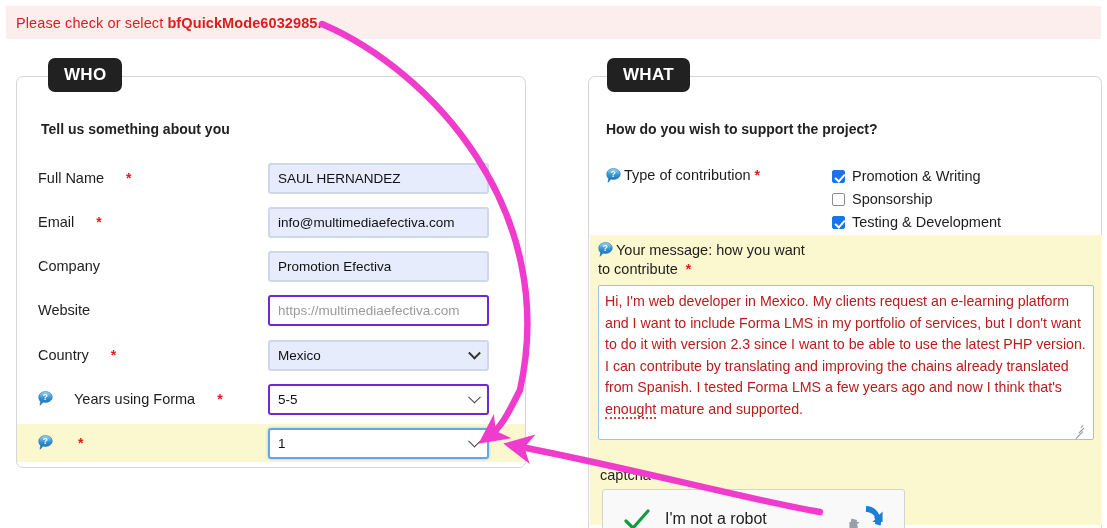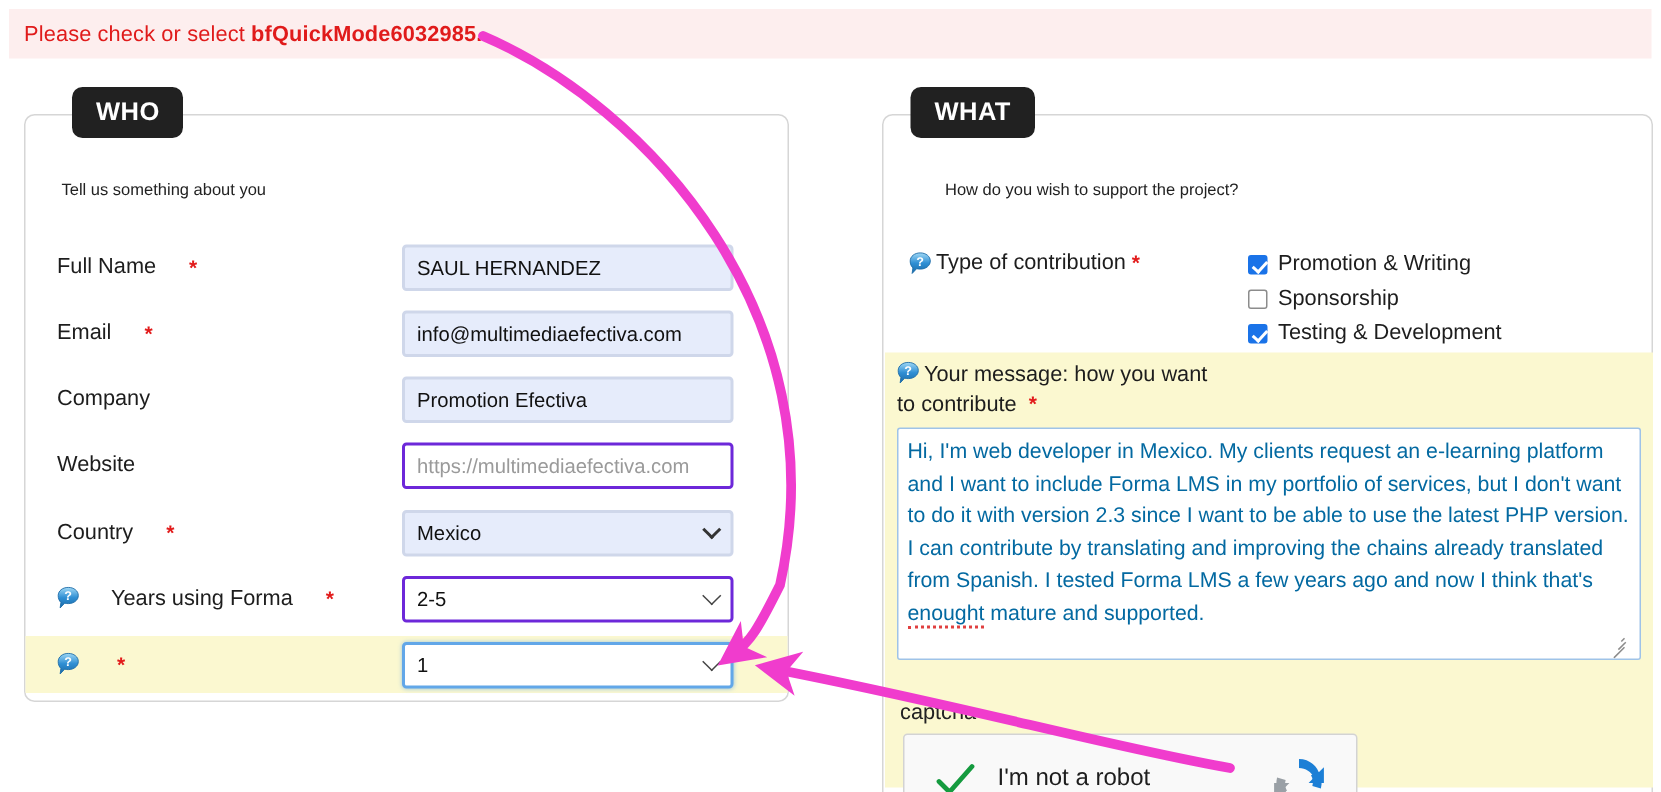--- a/index.html
+++ b/index.html
@@ -42,24 +42,24 @@
     padding: 8px 16px 9px 16px;
     border-radius: 7px;
     letter-spacing: .3px;
     line-height: 1;
   }
   #panel-who  .panel-badge { left: 2px; margin-left: 29px;  }
   #panel-what .panel-badge { left: 2px; margin-left: 16px;  }
 
   .panel-intro {
     position: absolute;
-    font-size: 11px; color: #222;
+    font-size: 14px; color: #222; font-weight: bold;
   }
   #panel-who .panel-intro  { left: 24px; top: 44px; }
-  #panel-what .panel-intro { left: 17px; top: 44px; margin-left: 24px; }
+  #panel-what .panel-intro { left: 17px; top: 44px; }
 
   
   .form-row {
     position: absolute; left: 0px; width: 508px; height: 38px;
     display: flex; align-items: center;
   }
   .form-row.hl { background: #fbf8d0; }
   .row-label {
     position: absolute; left: 21px;
     font-size: 14.5px; color: #1d1d1d;
@@ -138,21 +138,21 @@
     font-size: 14.5px; color: #1d1d1d; line-height: 19px;
   }
   .msg-label .help-icon { vertical-align: -2px; }
   textarea.msg, .msg-area {
     position: absolute; left: 8px; top: 50px;
     width: 496px; height: 155px;
     border: 1px solid #9fc3e8; border-radius: 2px;
     background: #fff;
     font-family: "Liberation Sans", sans-serif;
     font-size: 14.2px; line-height: 21.5px;
-    color: #0369a1;
+    color: #b91c1c;
     padding: 5px 6px 5px 6px;
     resize: none; overflow: hidden;
   }
   .grip {
     position: absolute; right: 10px; bottom: 7px;
     width: 10px; height: 10px; pointer-events: none;
   }
   .grip i {
     position:absolute; right:0; background:#8c8c8c;
     height:1px; transform-origin: right center;
@@ -255,21 +255,21 @@
                   </linearGradient>
                 </defs>
                 <path d="M7.5 0.6 C11.3 0.6 14.2 2.9 14.2 6 C14.2 9.1 11.3 11.4 7.5 11.4 C6.6 11.4 5.8 11.3 5.1 11.1 L2.1 14.3 L2.6 10.6 C1.4 9.5 0.8 8 0.8 6 C0.8 2.9 3.7 0.6 7.5 0.6 Z" fill="url(#hgr5)" stroke="#1b6ba8" stroke-width="0.6"></path>
                 <text x="7.4" y="9" font-size="8.4" font-family="Liberation Sans, sans-serif" font-weight="bold" fill="#ffffff" text-anchor="middle">?</text>
               </svg>
             </span>
             <span>Years using Forma</span>
             <span class="req">*</span>
           </div>
           <div class="field select">
-            <span>2-5</span>
+            <span>5-5</span>
             <span class="chev thin"></span>
           </div>
         </div>
         <div class="form-row hl" style="top: 347px;">
           <div class="row-label">
             <span class="help-icon">
               <svg width="15" height="15" viewBox="0 0 15 15">
                 <defs>
                   <linearGradient id="hgr6" x1="0" y1="0" x2="0" y2="1">
                     <stop offset="0" stop-color="#9fd8f5"></stop>

